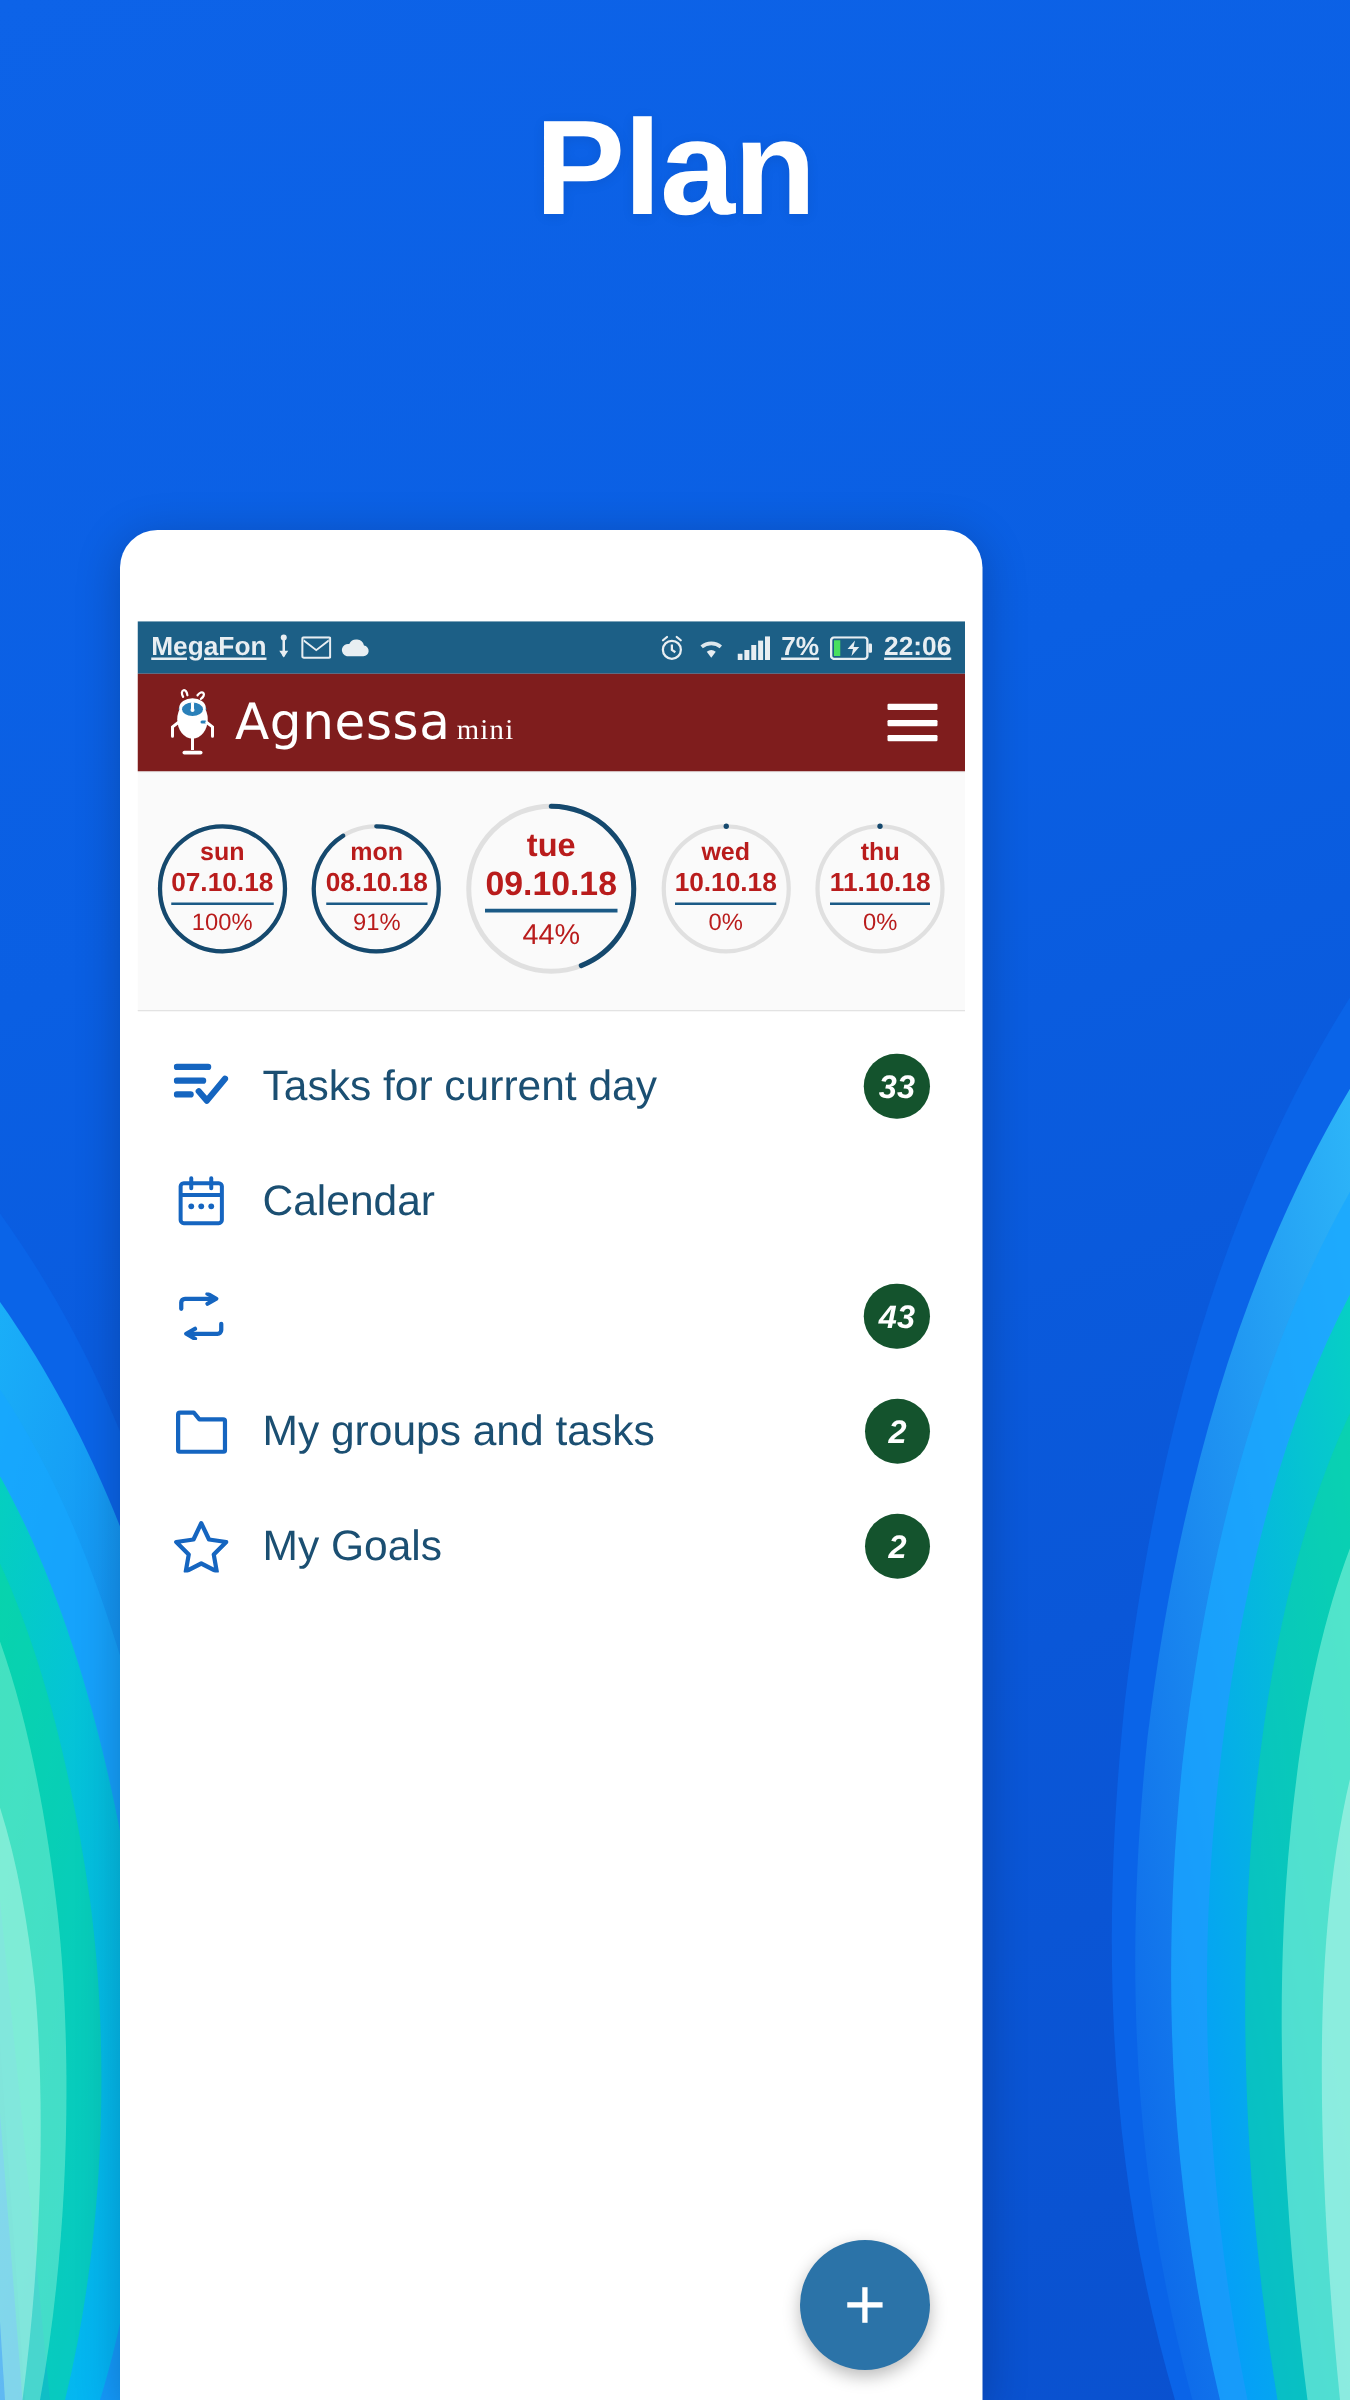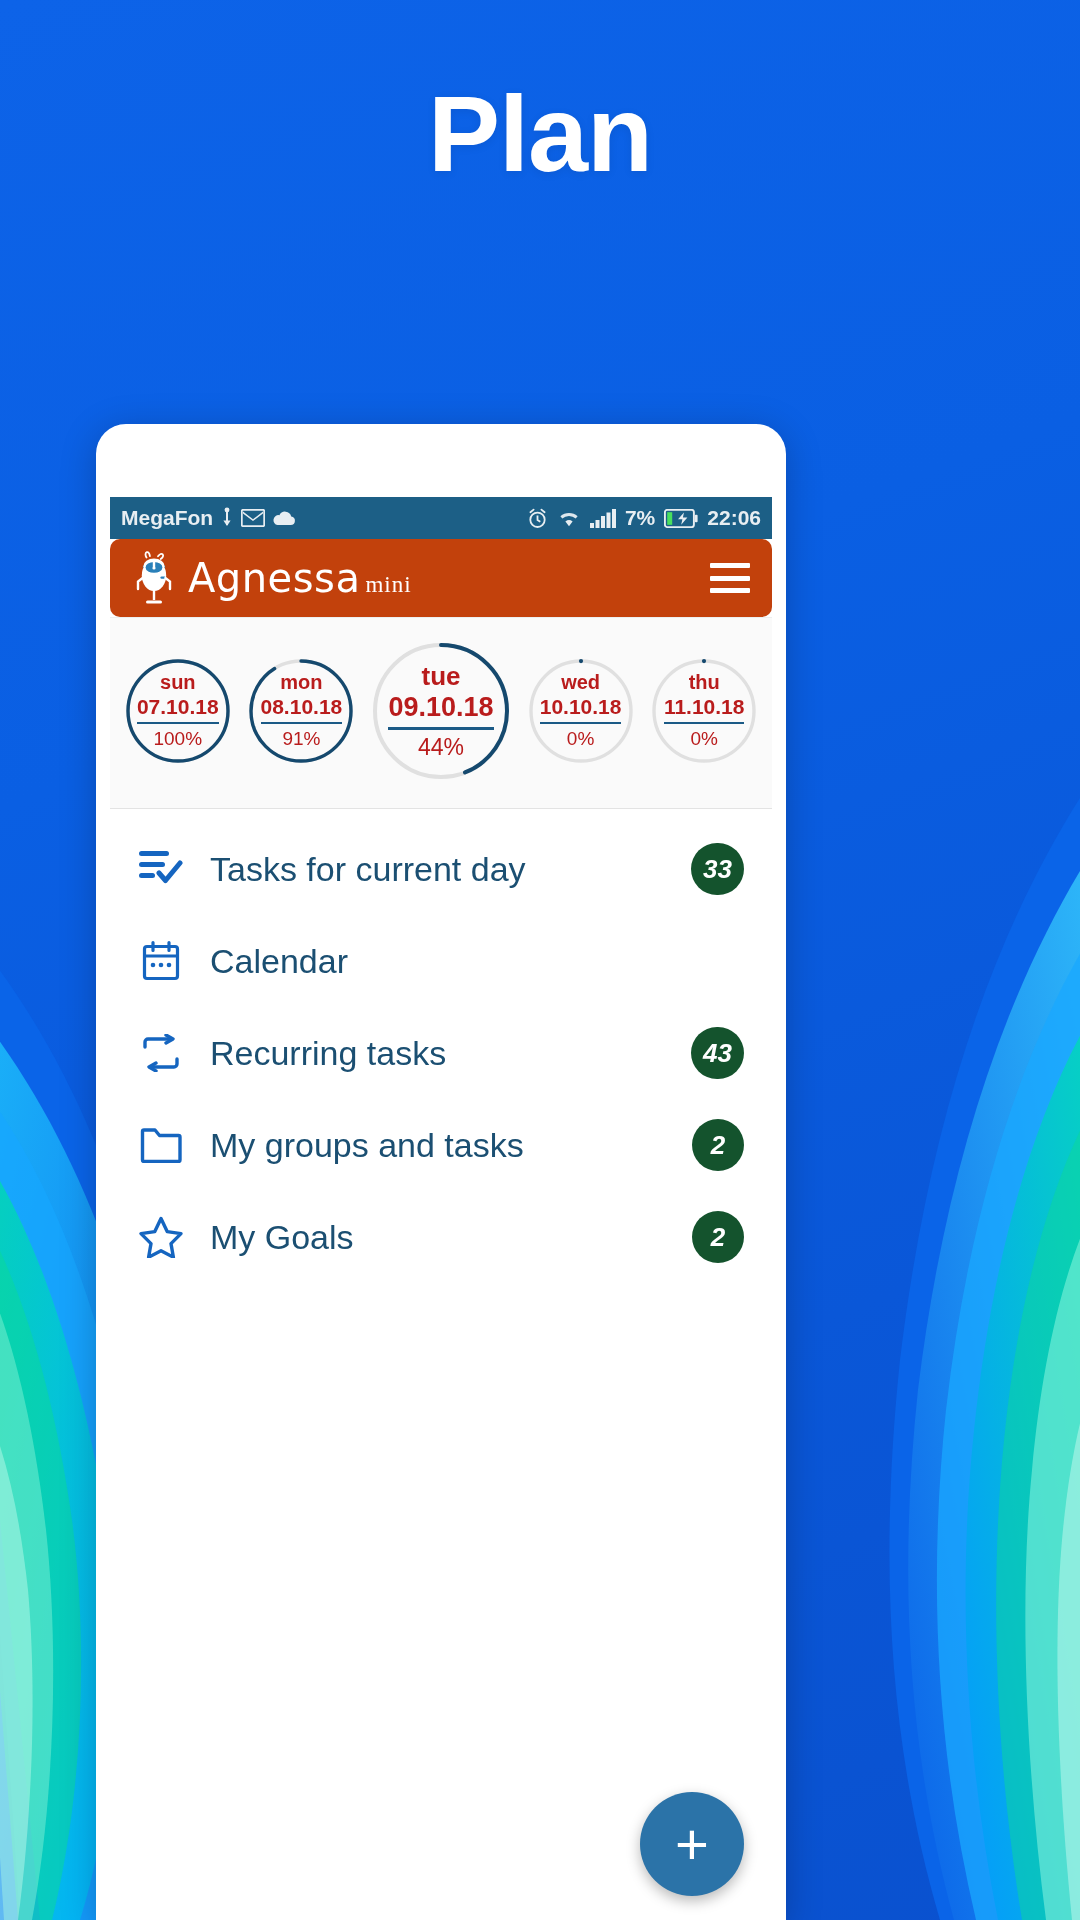--- a/index.html
+++ b/index.html
@@ -45,30 +45,29 @@
     position:absolute; left:14px; top:73px; right:14px; bottom:0;
     background:#fff; overflow:hidden;
   }
 
   
   #statusbar {
     height:42px; background:#1c5f86; color:#e8eef2;
     display:flex; align-items:center; justify-content:space-between;
     padding:0 11px; font-size:21px; font-weight:600;
   }
-  #sb-left, #sb-right { display:flex; align-items:center; gap:7px; }
+  #sb-left, #sb-right { display:flex; align-items:center; gap:7px;text-decoration:underline; }
   #sb-right { gap:9px; }
   .sb-ico { display:inline-flex; align-items:center; }
 
   
   #appbar {
-    height:78px; background:#c2410c;
+    height:78px; background:#7f1d1d;
     display:flex; align-items:center; padding:0 22px;
     position:relative;
-    border-radius:10px;
   }
   #logo-mark { width:44px; height:54px; flex:0 0 auto; }
   #brand { margin-left:12px; display:flex; align-items:baseline; color:#fff; }
   #brand-main { font-size:40px; font-weight:400; font-family:"DejaVu Sans", sans-serif; letter-spacing:.5px; }
   #brand-sub { font-size:23px; margin-left:5px; letter-spacing:1px; font-family:Liberation Serif, serif; }
   #hamburger { margin-left:auto; width:40px; height:30px;
                display:flex; flex-direction:column; justify-content:space-between; }
   #hamburger span { display:block; height:5px; background:#fff; border-radius:1px; }
 
   
@@ -349,21 +348,20 @@
         </div>
         <div class="mi">
           <span class="mi-ico">
             <svg width="42" height="38" viewBox="0 0 42 38" fill="none" stroke="#1565c0" stroke-width="3.4" stroke-linecap="round" stroke-linejoin="round">
               <path d="M5 13 V8 a3 3 0 0 1 3-3 h23"></path>
               <path d="M26 1 L33 5 L26 9"></path>
               <path d="M37 25 v5 a3 3 0 0 1-3 3 H11"></path>
               <path d="M16 29 L9 33 L16 37"></path>
             </svg>
           </span>
-          <span class="mi-label">Recurring tasks</span>
           <span class="mi-badge">43</span>
         </div>
         <div class="mi">
           <span class="mi-ico">
             <svg width="42" height="36" viewBox="0 0 42 36" fill="none" stroke="#1565c0" stroke-width="3.4" stroke-linejoin="round">
               <path d="M2.5 33 V4.5 a1.5 1.5 0 0 1 1.5-1.5 h11 l4.5 5.5 h19 a1.5 1.5 0 0 1 1.5 1.5 V33 a1.5 1.5 0 0 1-1.5 1.5 H4 A1.5 1.5 0 0 1 2.5 33 z"></path>
             </svg>
           </span>
           <span class="mi-label">My groups and tasks</span>
           <span class="mi-badge">2</span>

